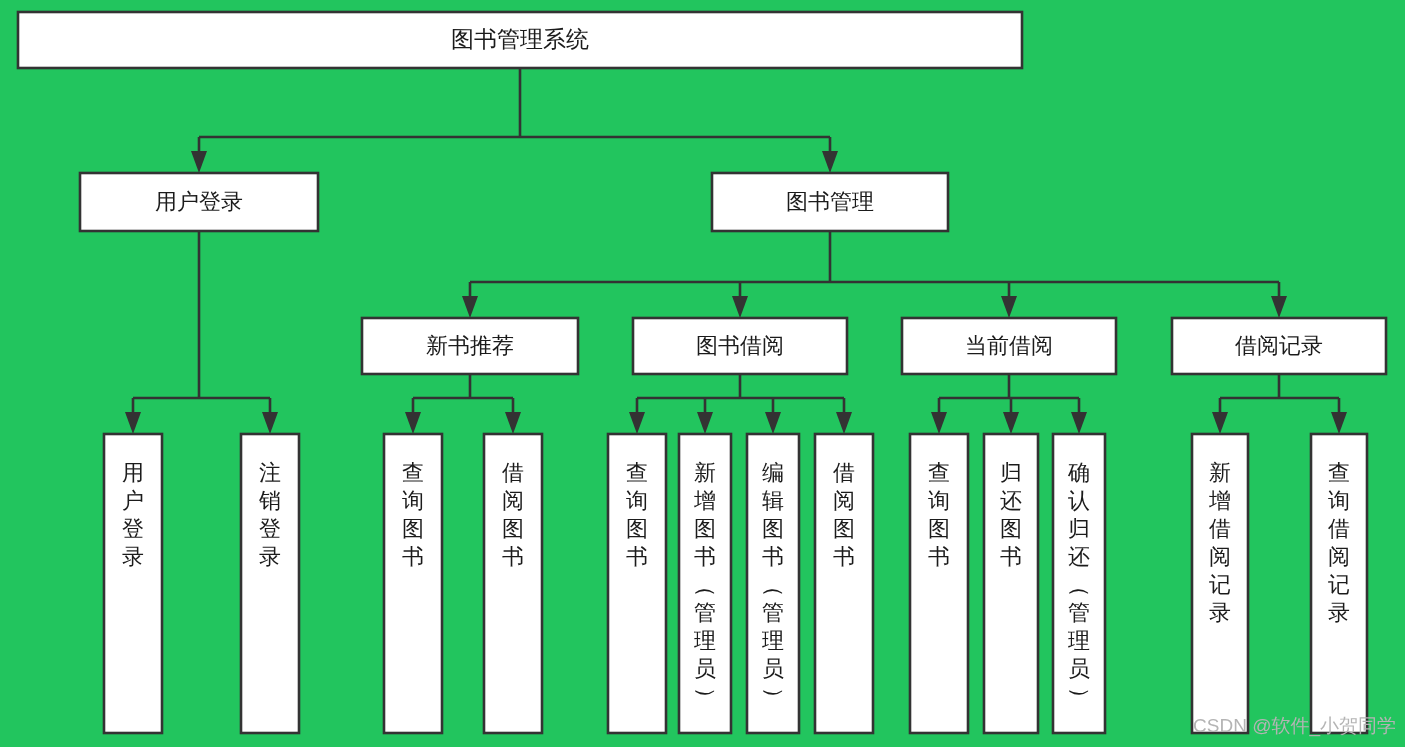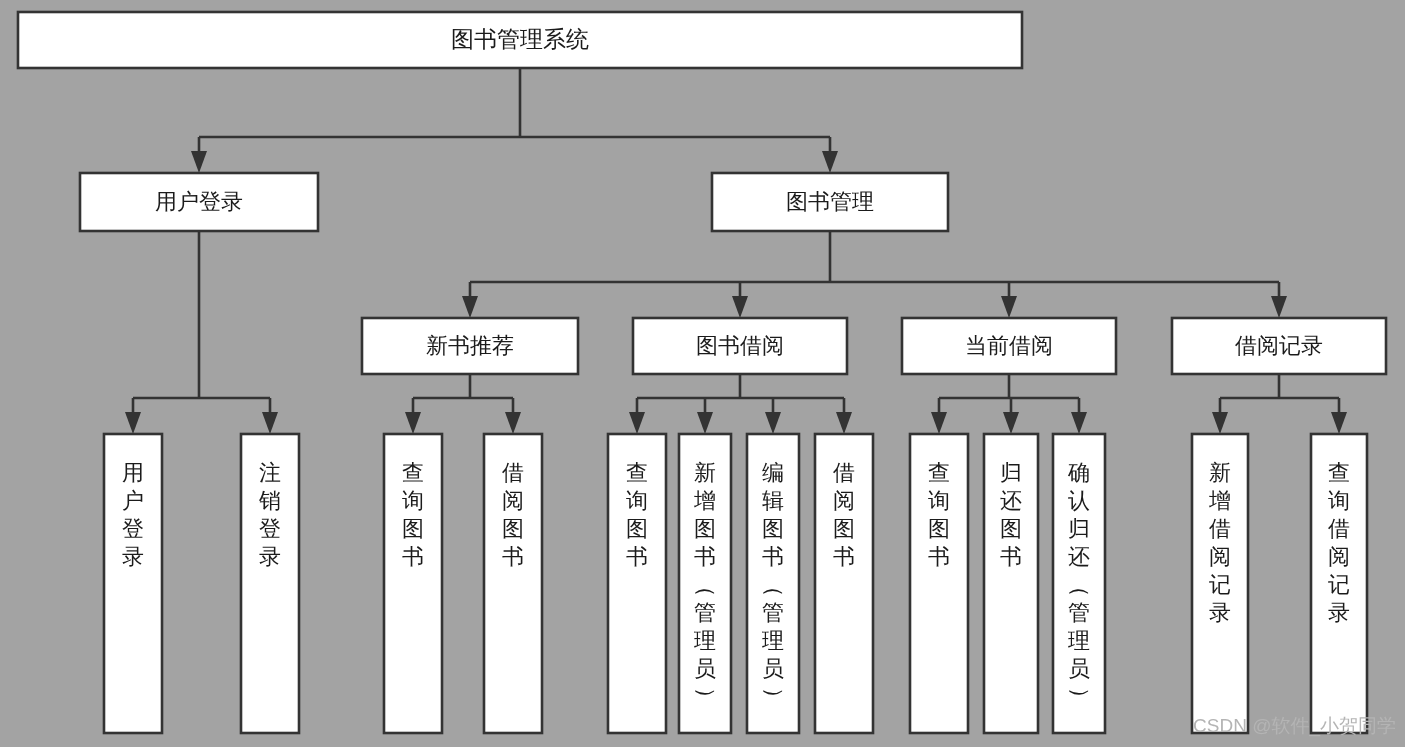--- a/index.html
+++ b/index.html
@@ -8,21 +8,21 @@
     padding: 0;
     background: #ffffff;
   }
   body {
     font-family: "Liberation Sans", "DejaVu Sans", sans-serif;
   }
   #diagram-root {
     position: relative;
     width: 1405px;
     height: 747px;
-    background: #a3a3a3;
+    background: #22c55e;
     overflow: hidden;
   }
   svg#flowchart {
     display: block;
     width: 1405px;
     height: 747px;
   }
   .node-box {
     fill: #ffffff;
     stroke: #333333;

